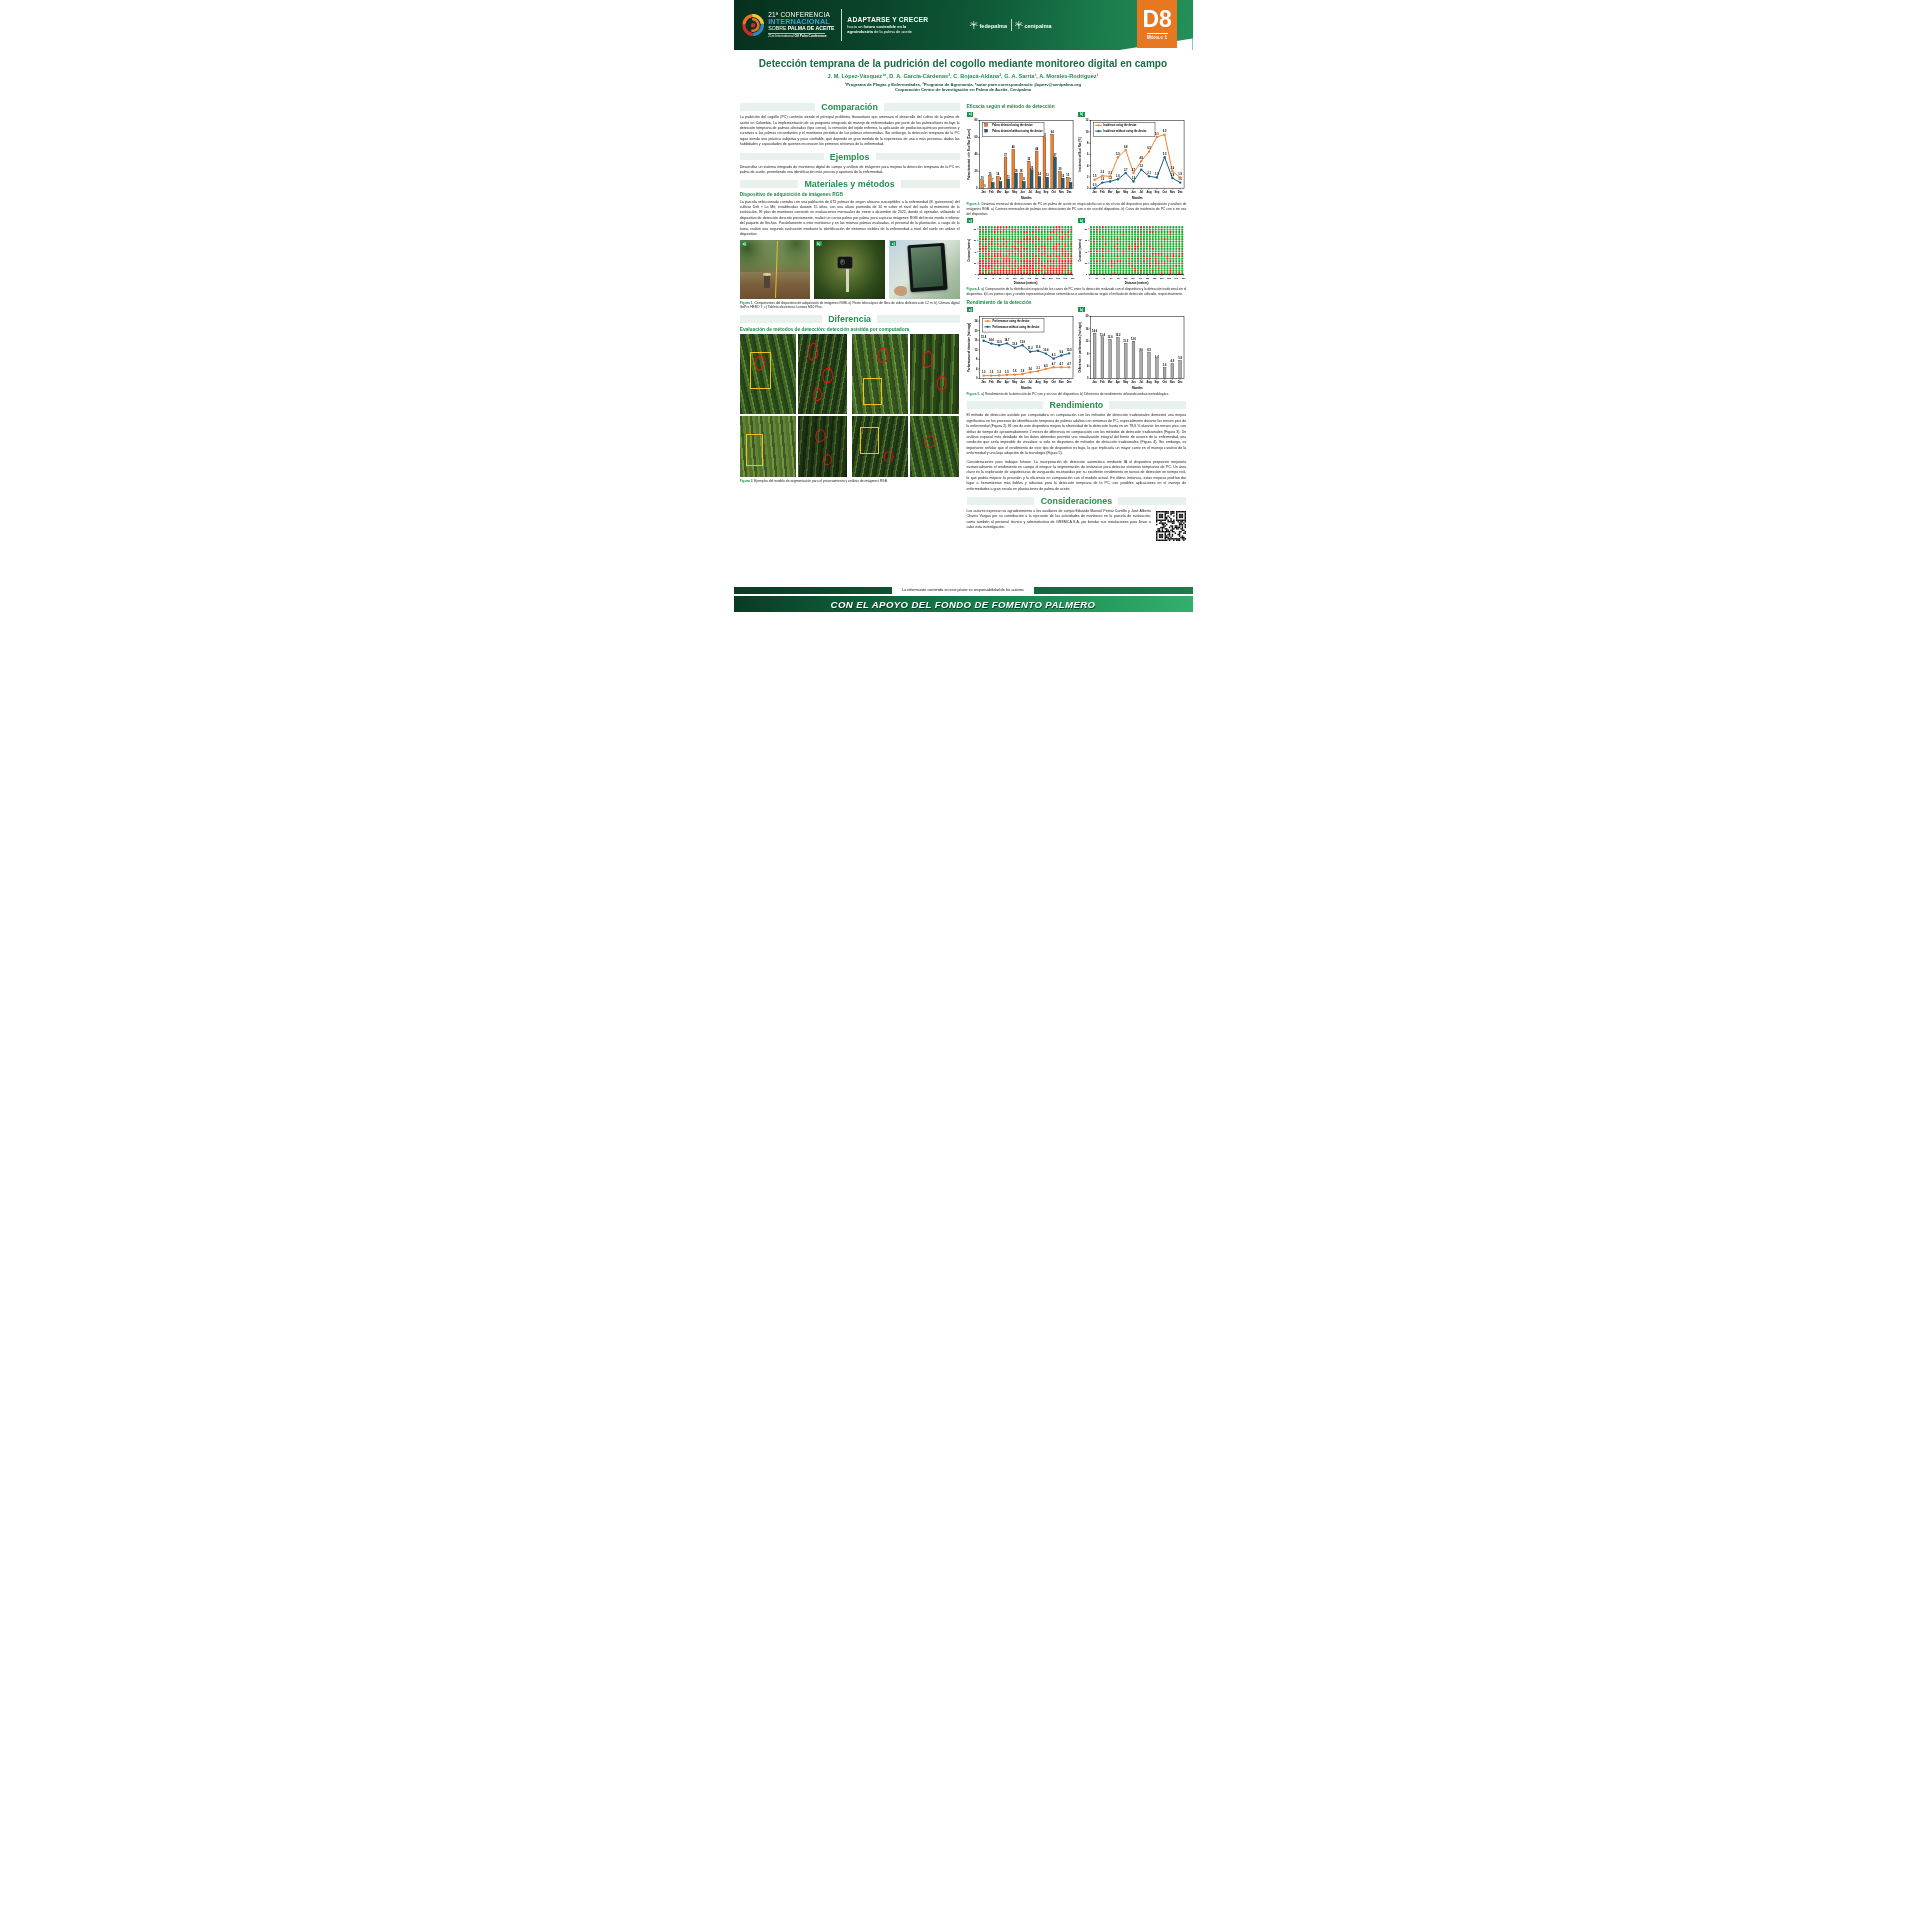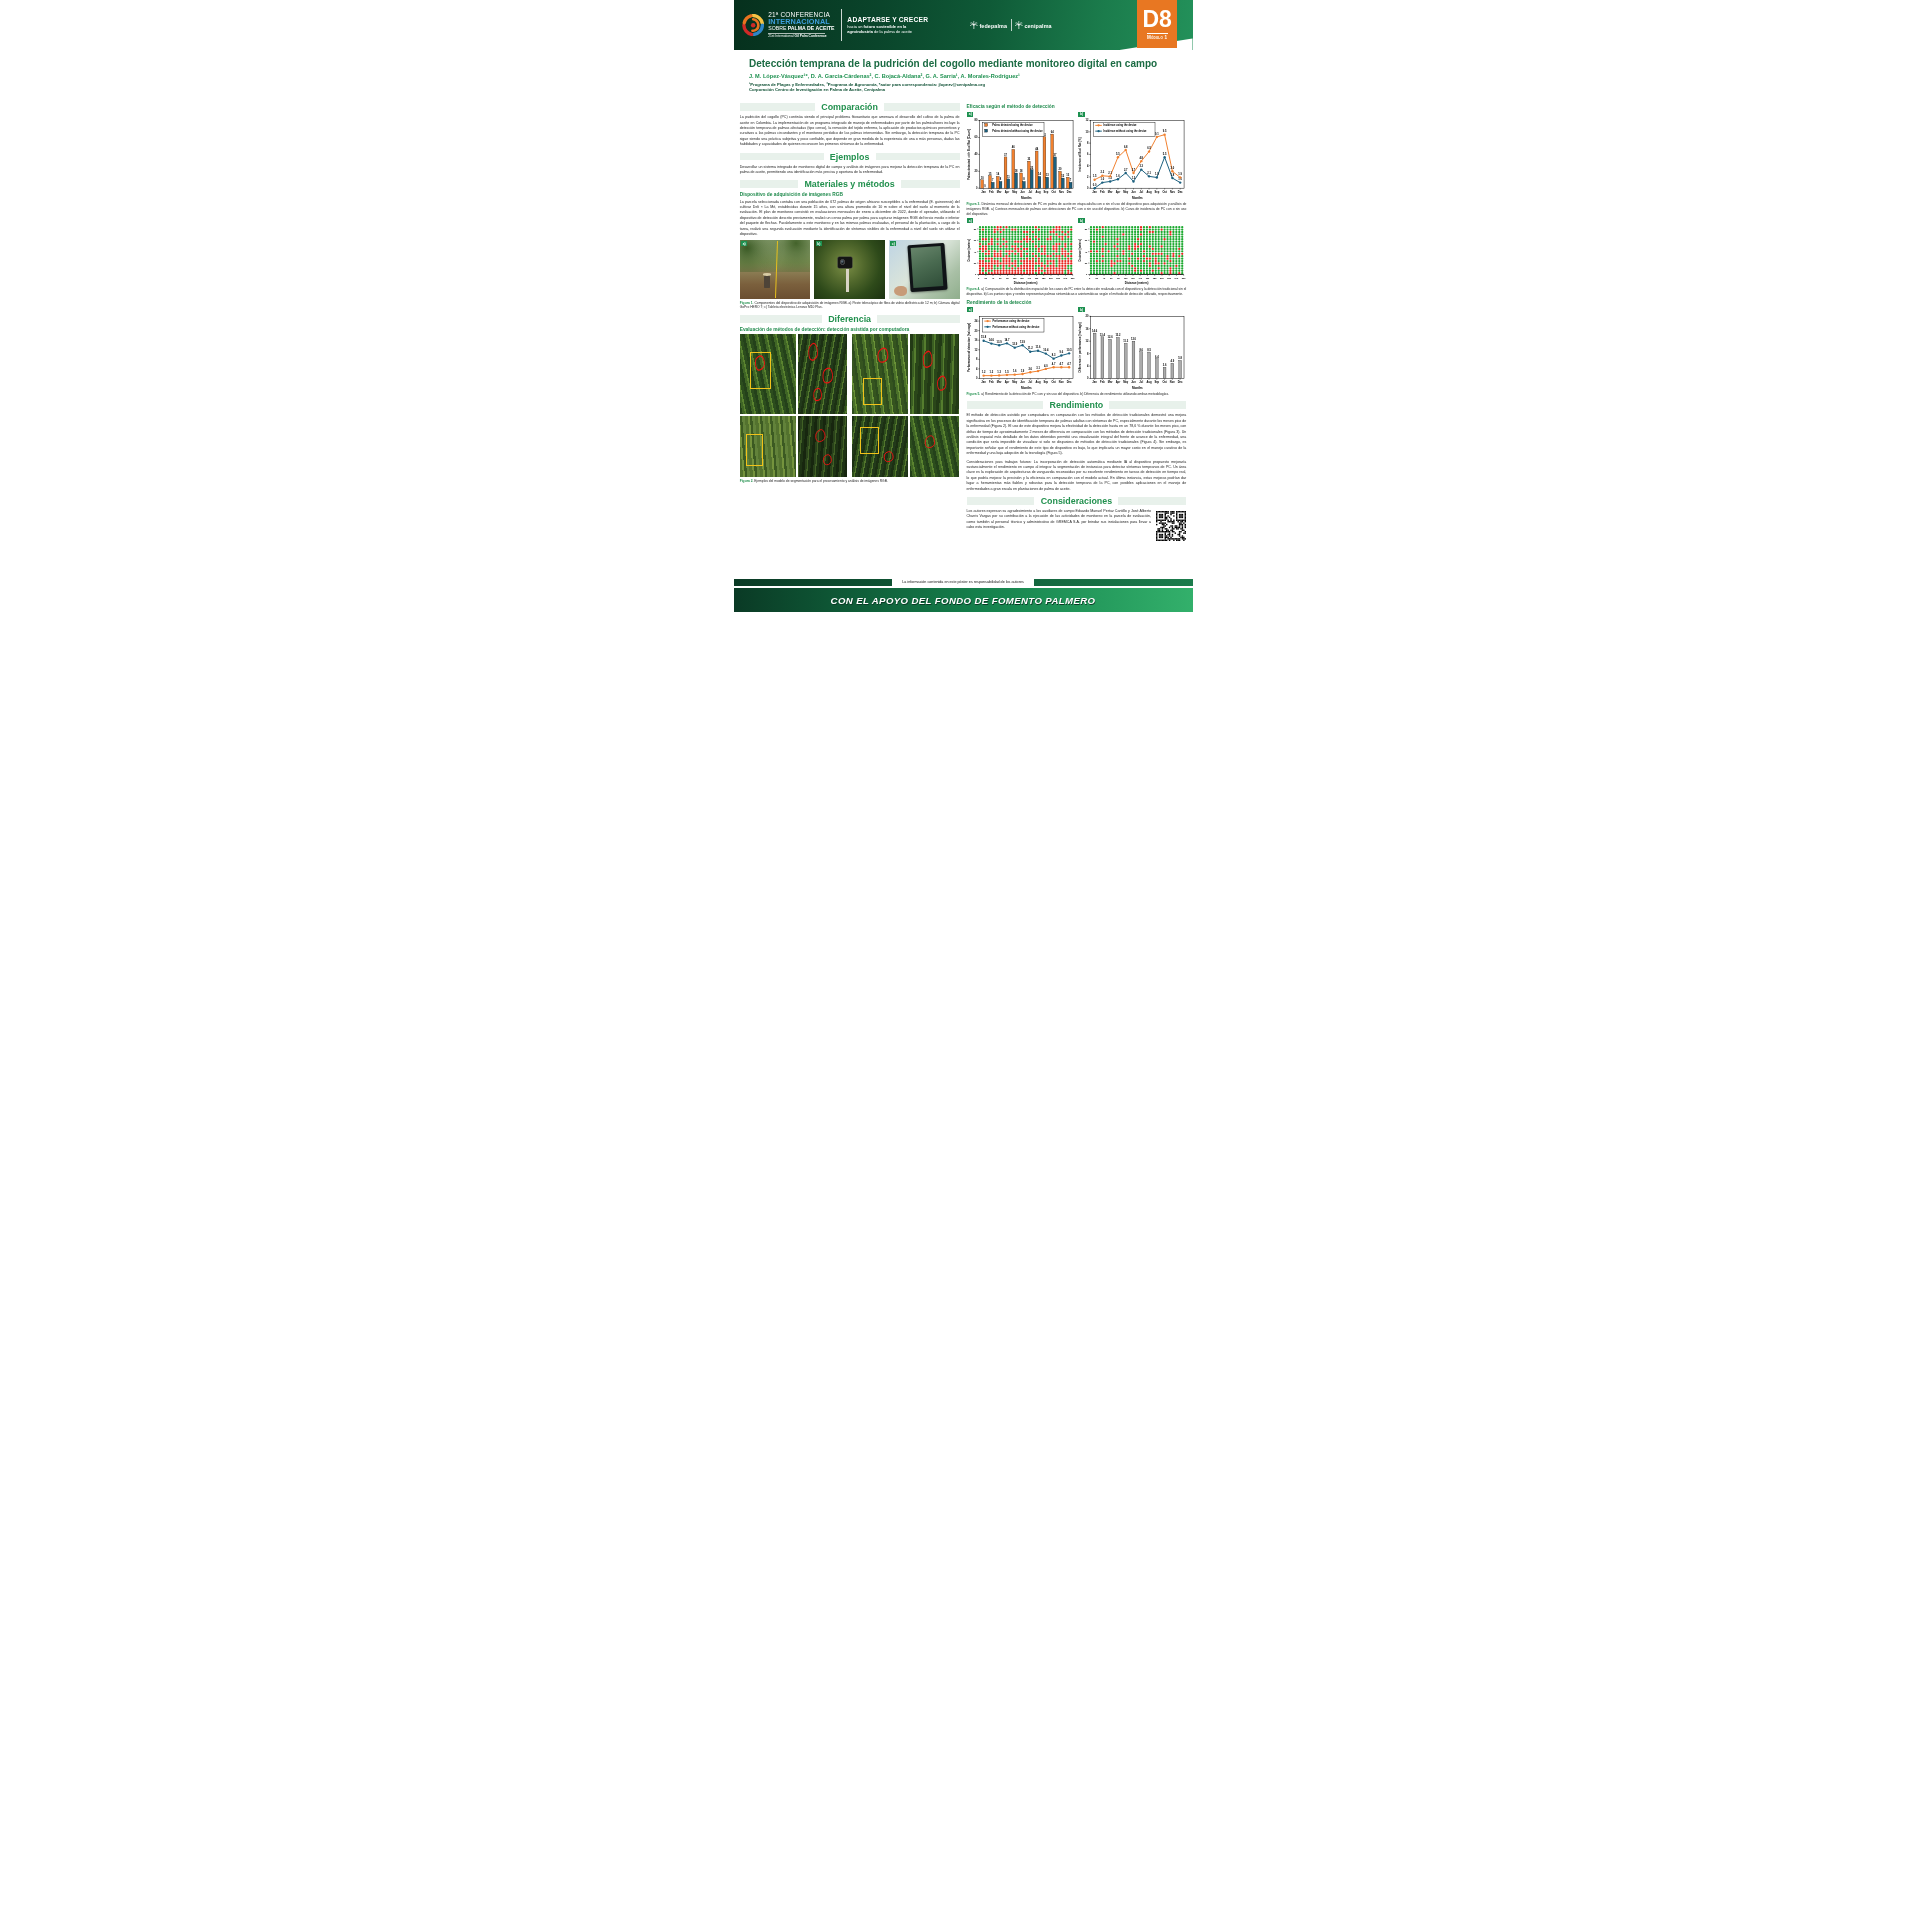--- a/index.html
+++ b/index.html
@@ -26,21 +26,21 @@
   .orgs { display:flex; align-items:center; gap:3.9px; margin-left:42px; }
   .org { display:flex; align-items:flex-end; gap:1.5px; color:#fff; }
   .org-name { font-size:5.4px; font-weight:800; letter-spacing:0.1px; }
   .org-sep { width:0.4px; height:11.6px; background:#ffffffbb; }
   .badge { position:absolute; top:0; right:15.4px; width:40px; height:48px; background:#E87722; z-index:3; display:flex; flex-direction:column; align-items:center; justify-content:center; gap:1.9px; }
   .badge-code { color:#fff; font-size:23px; font-weight:800; line-height:1; }
   .badge-rule { width:21px; border:none; border-top:1px solid #fff; }
   .badge-module { color:#fff; font-size:4.6px; font-weight:800; font-variant:small-caps; letter-spacing:0.2px; }
 
   
-  .title-block { text-align:left; padding:7.7px 15.4px 2.3px; }
+  .title-block { text-align:center; padding:7.7px 15.4px 2.3px; }
   .page-title { color:#1b6b43; font-size:10px; font-weight:800; letter-spacing:0.04px; }
   .authors { color:#1e9150; font-size:5.6px; font-weight:800; margin-top:4.2px; }
   .affil { color:#0d4f33; font-size:4.2px; font-weight:800; margin-top:2.7px; line-height:1.35; }
   .affil2 { color:#0d4f33; font-size:4.2px; font-weight:800; line-height:1.35; }
 
   
   .columns { display:flex; gap:7px; padding:0 6.2px; margin-top:3.1px; flex:1; }
   .col { width:220px; }
 
   .band-heading { display:flex; align-items:center; gap:6.2px; margin:3.9px 0 3.1px; }
@@ -90,21 +90,21 @@
   svg.chart { display:block; background:#fff; }
 
   
   .agrad-row { display:flex; gap:5.4px; align-items:flex-start; margin-top:1.5px; }
   .agrad-row .body-text { flex:1; }
   .qr { width:30px; height:30px; flex:0 0 auto; margin-top:2.3px; }
 
   
   .disclaimer-bar { margin-top:5.4px; height:6.5px; background:linear-gradient(90deg,#0a3a25 0%,#0f5a37 45%,#1b7c4c 100%); position:relative; display:flex; align-items:center; justify-content:center; }
   .disclaimer-box { background:#fff; height:6.5px; display:flex; align-items:center; padding:0 10px; font-size:3.7px; font-weight:400; color:#111; }
-  .support-band { margin-top:2.3px; height:24px; background:linear-gradient(90deg,#0a3a25 0%,#15824d 55%,#33b06b 100%); display:flex; align-items:center; justify-content:center; }
+  .support-band { margin-top:2.3px; height:16px; background:linear-gradient(90deg,#0a3a25 0%,#15824d 55%,#33b06b 100%); display:flex; align-items:center; justify-content:center; }
   .support-band span { color:#fff; font-size:9.6px; font-weight:800; font-style:italic; letter-spacing:0.4px; text-shadow:0.6px 0.6px 0 #0b3b26; }
 </style>
 </head>
 <body>
 
 <div class="poster">
 
   <div class="header">
     <svg class="swirl" viewBox="0 0 60 60">
       <path d="M30 4 A26 26 0 0 1 55 26" fill="none" stroke="#f6c344" stroke-width="9" stroke-linecap="round"></path>

